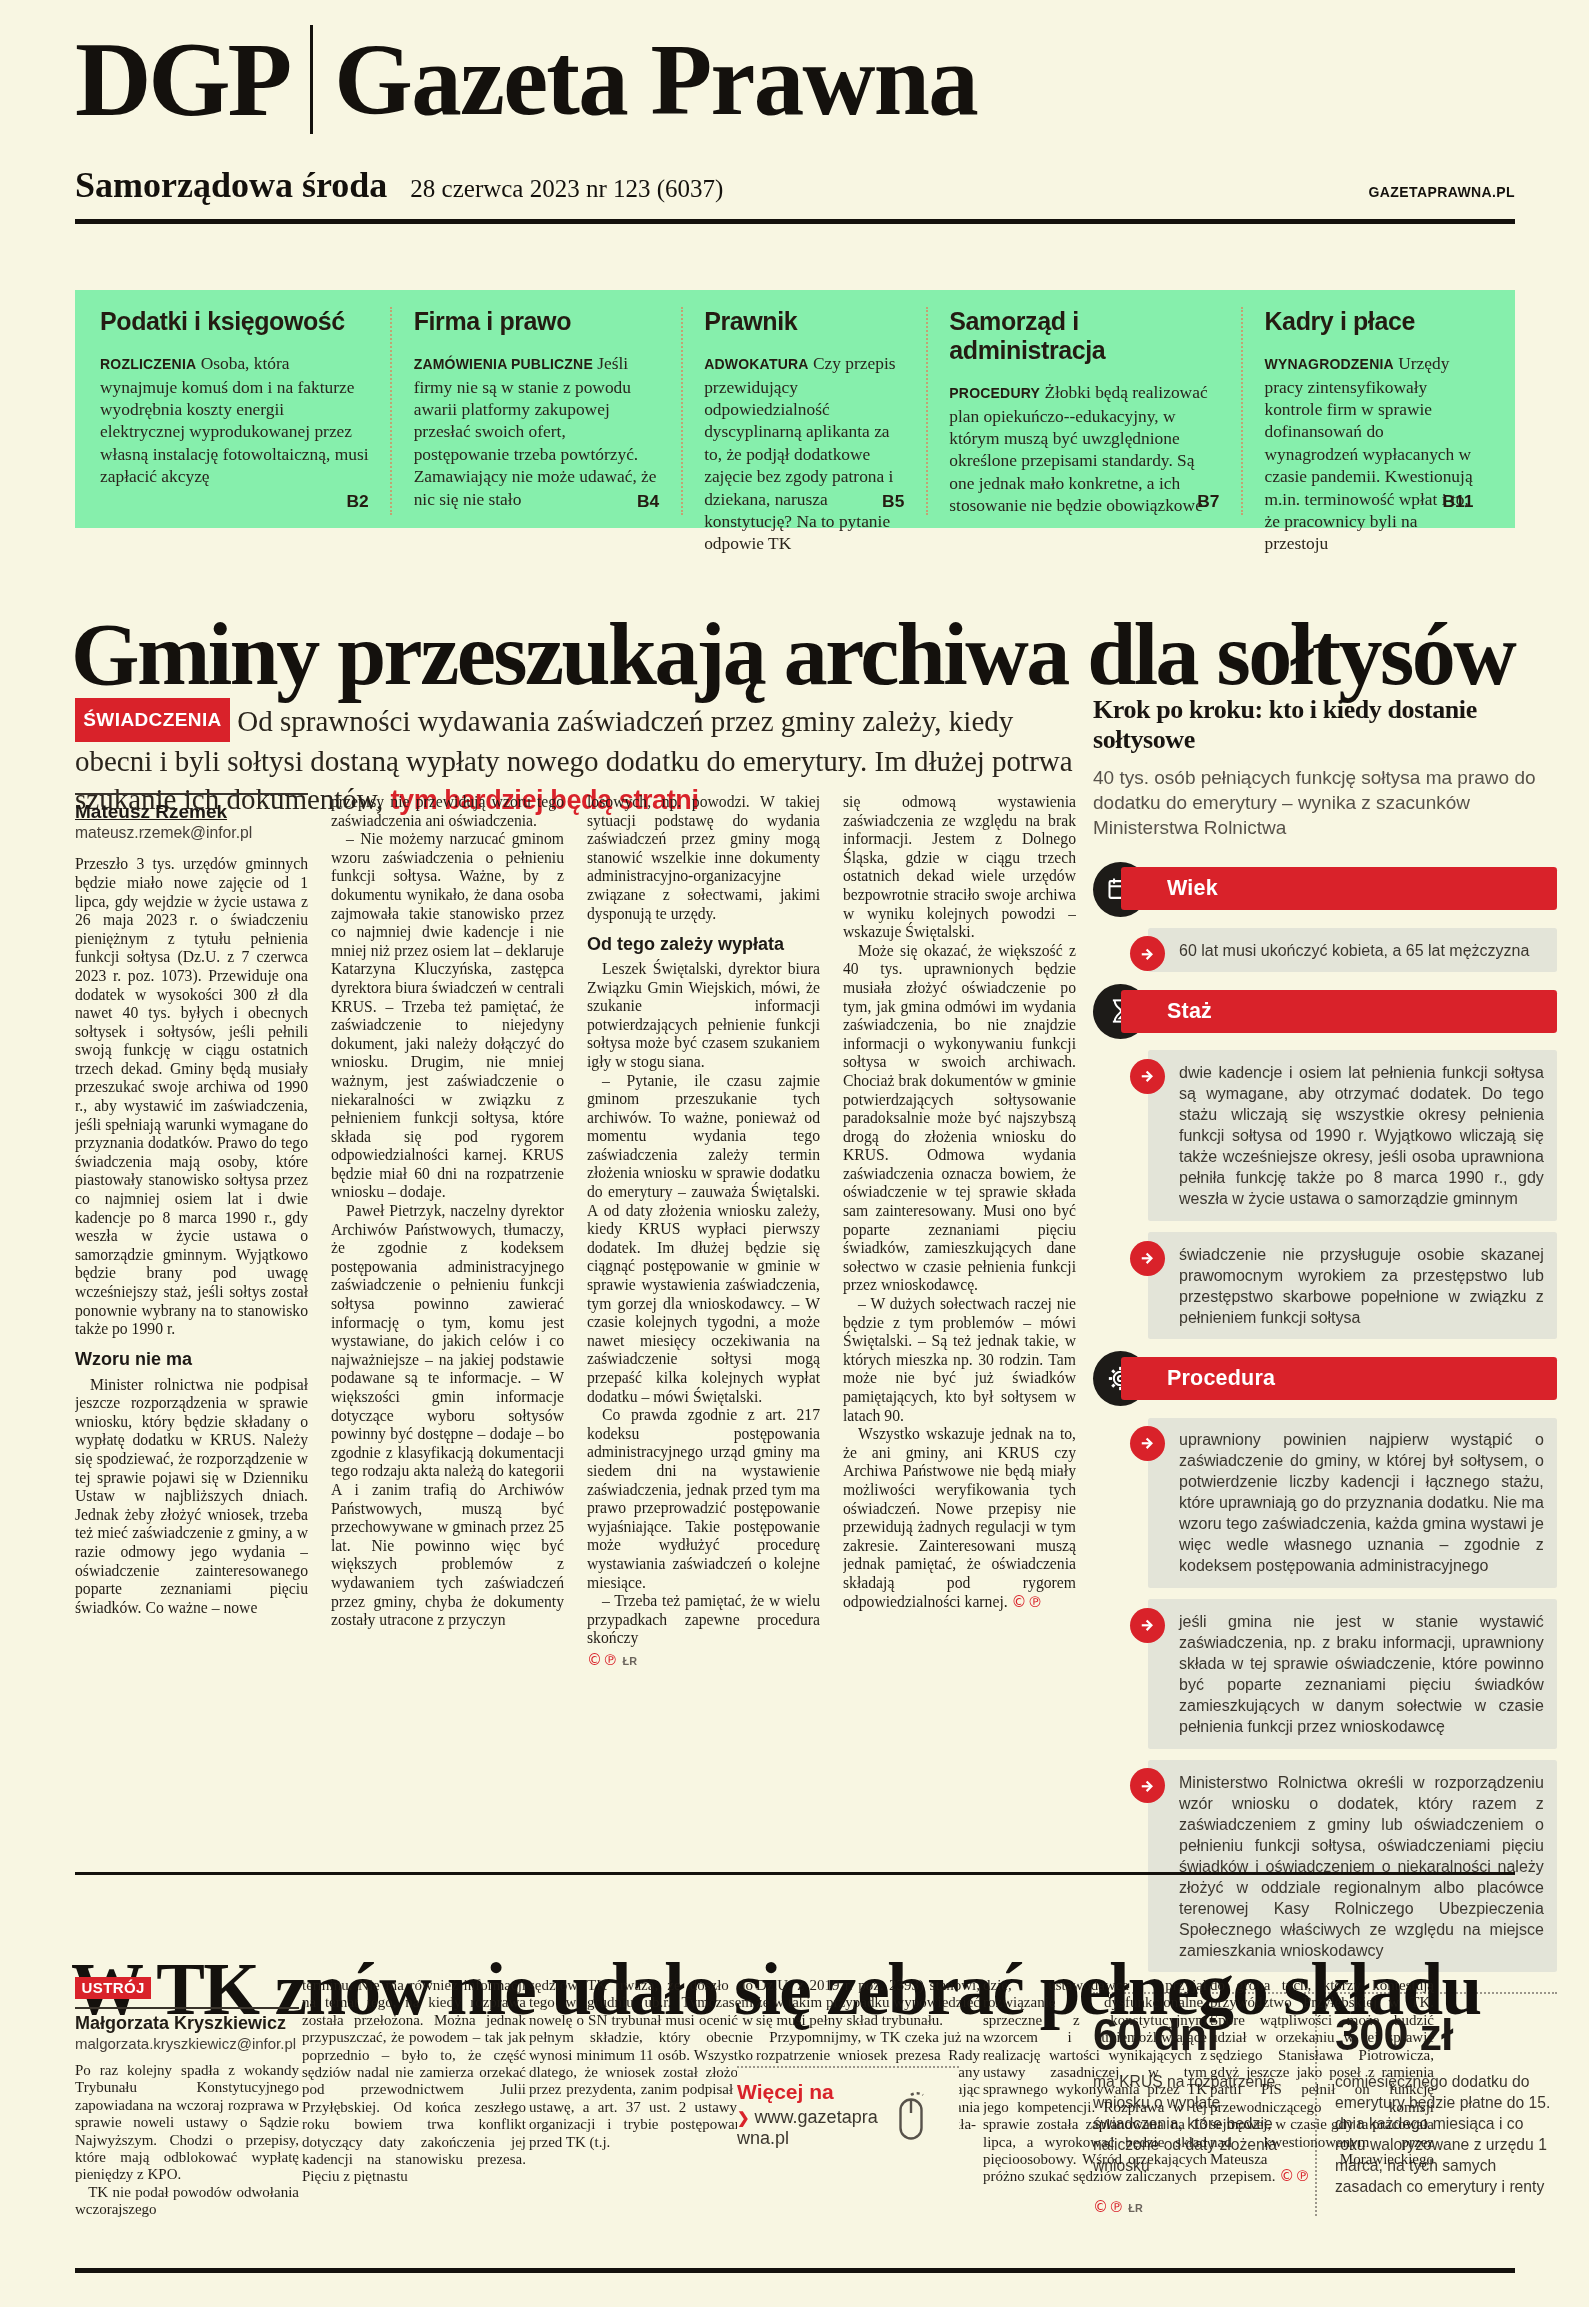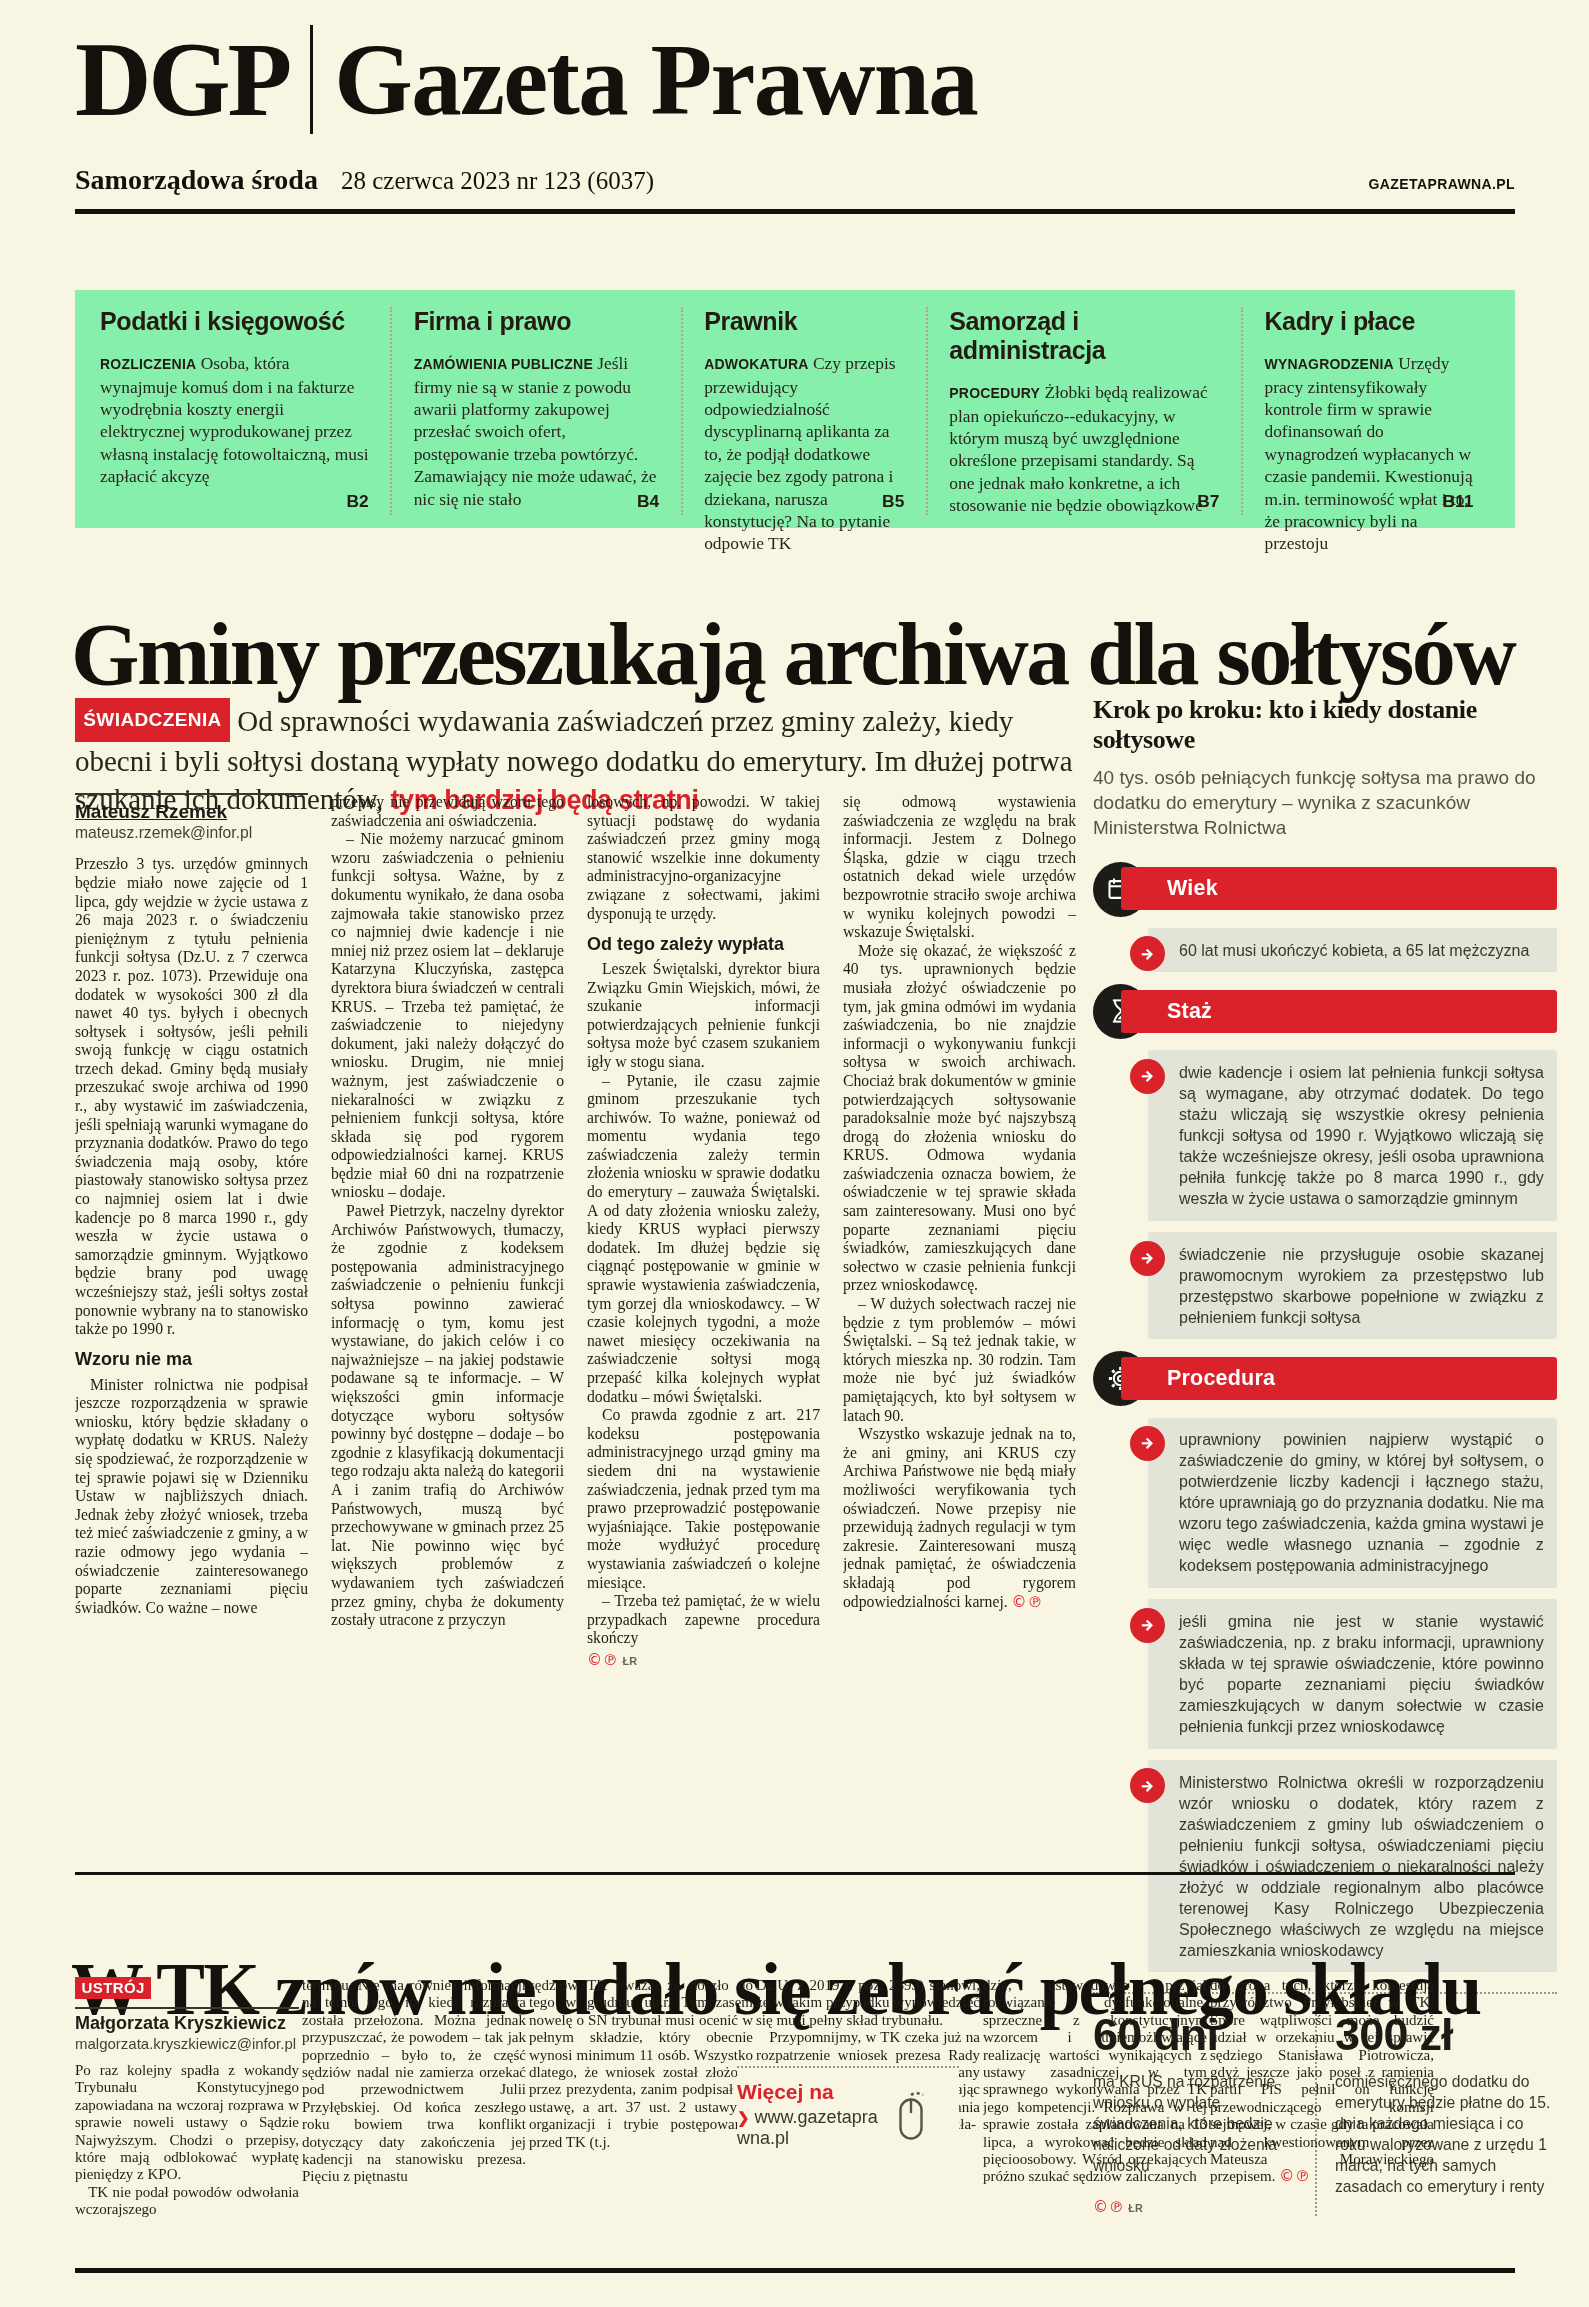--- a/index.html
+++ b/index.html
@@ -10,21 +10,21 @@
     overflow:hidden;
   }
 
   
   #masthead{position:absolute;left:75px;top:18px;width:1440px;}
   .logo-row{display:flex;align-items:center;gap:21.5px;height:124px;}
   .logo-dgp{font-family:"Liberation Serif",serif;font-weight:bold;font-size:106px;line-height:1;letter-spacing:-3.3px;color:#14110d;}
   .logo-bar{width:2.5px;height:109px;background:#14110d;margin-bottom:1.7px;}
   .logo-full{font-family:"Liberation Serif",serif;font-weight:bold;font-size:101px;line-height:1;letter-spacing:-1.7px;color:#14110d;}
   .date-row{display:flex;align-items:baseline;margin-top:21.5px;}
-  .edition{font-family:"Liberation Serif",serif;font-weight:bold;font-size:28px;letter-spacing:0;color:#14110d;}
+  .edition{font-family:"Liberation Serif",serif;font-weight:bold;font-size:36px;letter-spacing:0;color:#14110d;}
   .dateline{font-family:"Liberation Serif",serif;font-size:25px;margin-left:23px;color:#14110d;}
   .site{margin-left:auto;font-size:14px;font-weight:bold;letter-spacing:0.4px;color:#14110d;}
   .top-rule{margin-top:13.2px;height:5.8px;background:#14110d;}
 
   
   #categories{position:absolute;left:75px;top:290px;width:1440px;height:238px;
     background:#86efac;display:flex;box-sizing:border-box;padding:16.6px 20px 13.2px 25px;}
   .cat{position:relative;box-sizing:border-box;padding-right:20px;}
   .cat + .cat{border-left:2.5px dotted #c3a273;padding-left:21.5px;}
   .cat-title{font-size:25px;font-weight:bold;color:#241c12;letter-spacing:-0.4px;margin-bottom:16.6px;}

